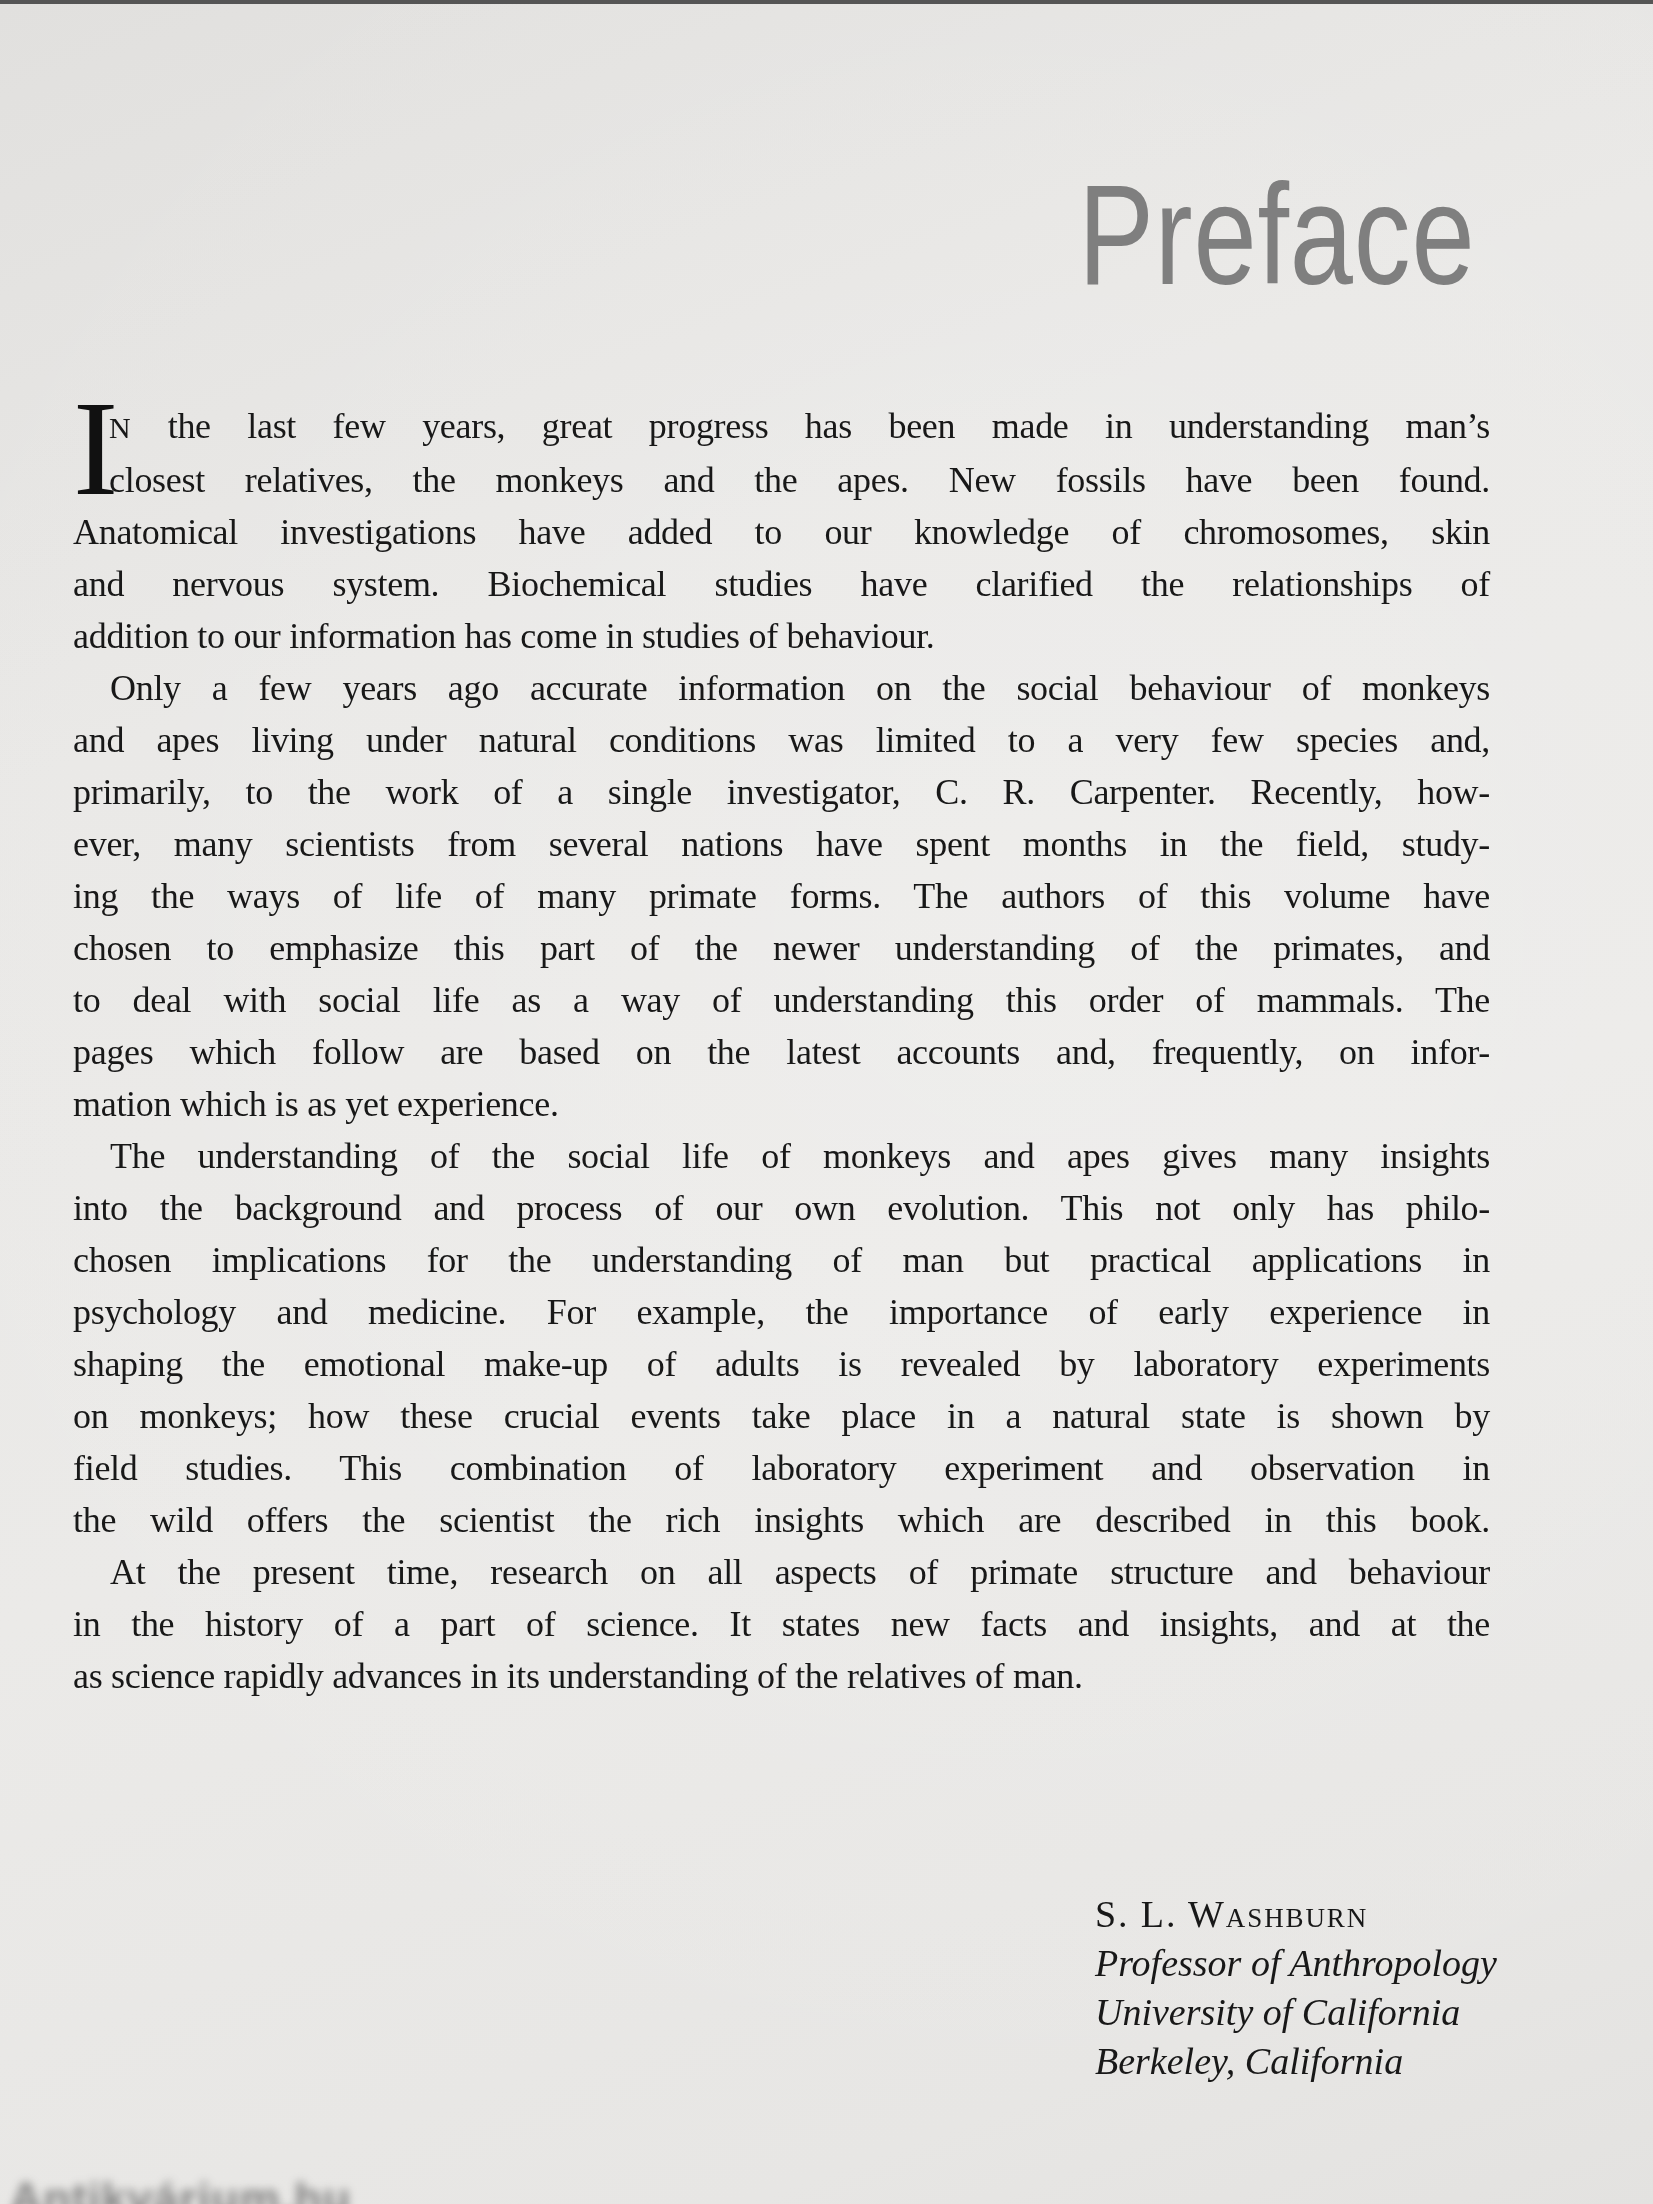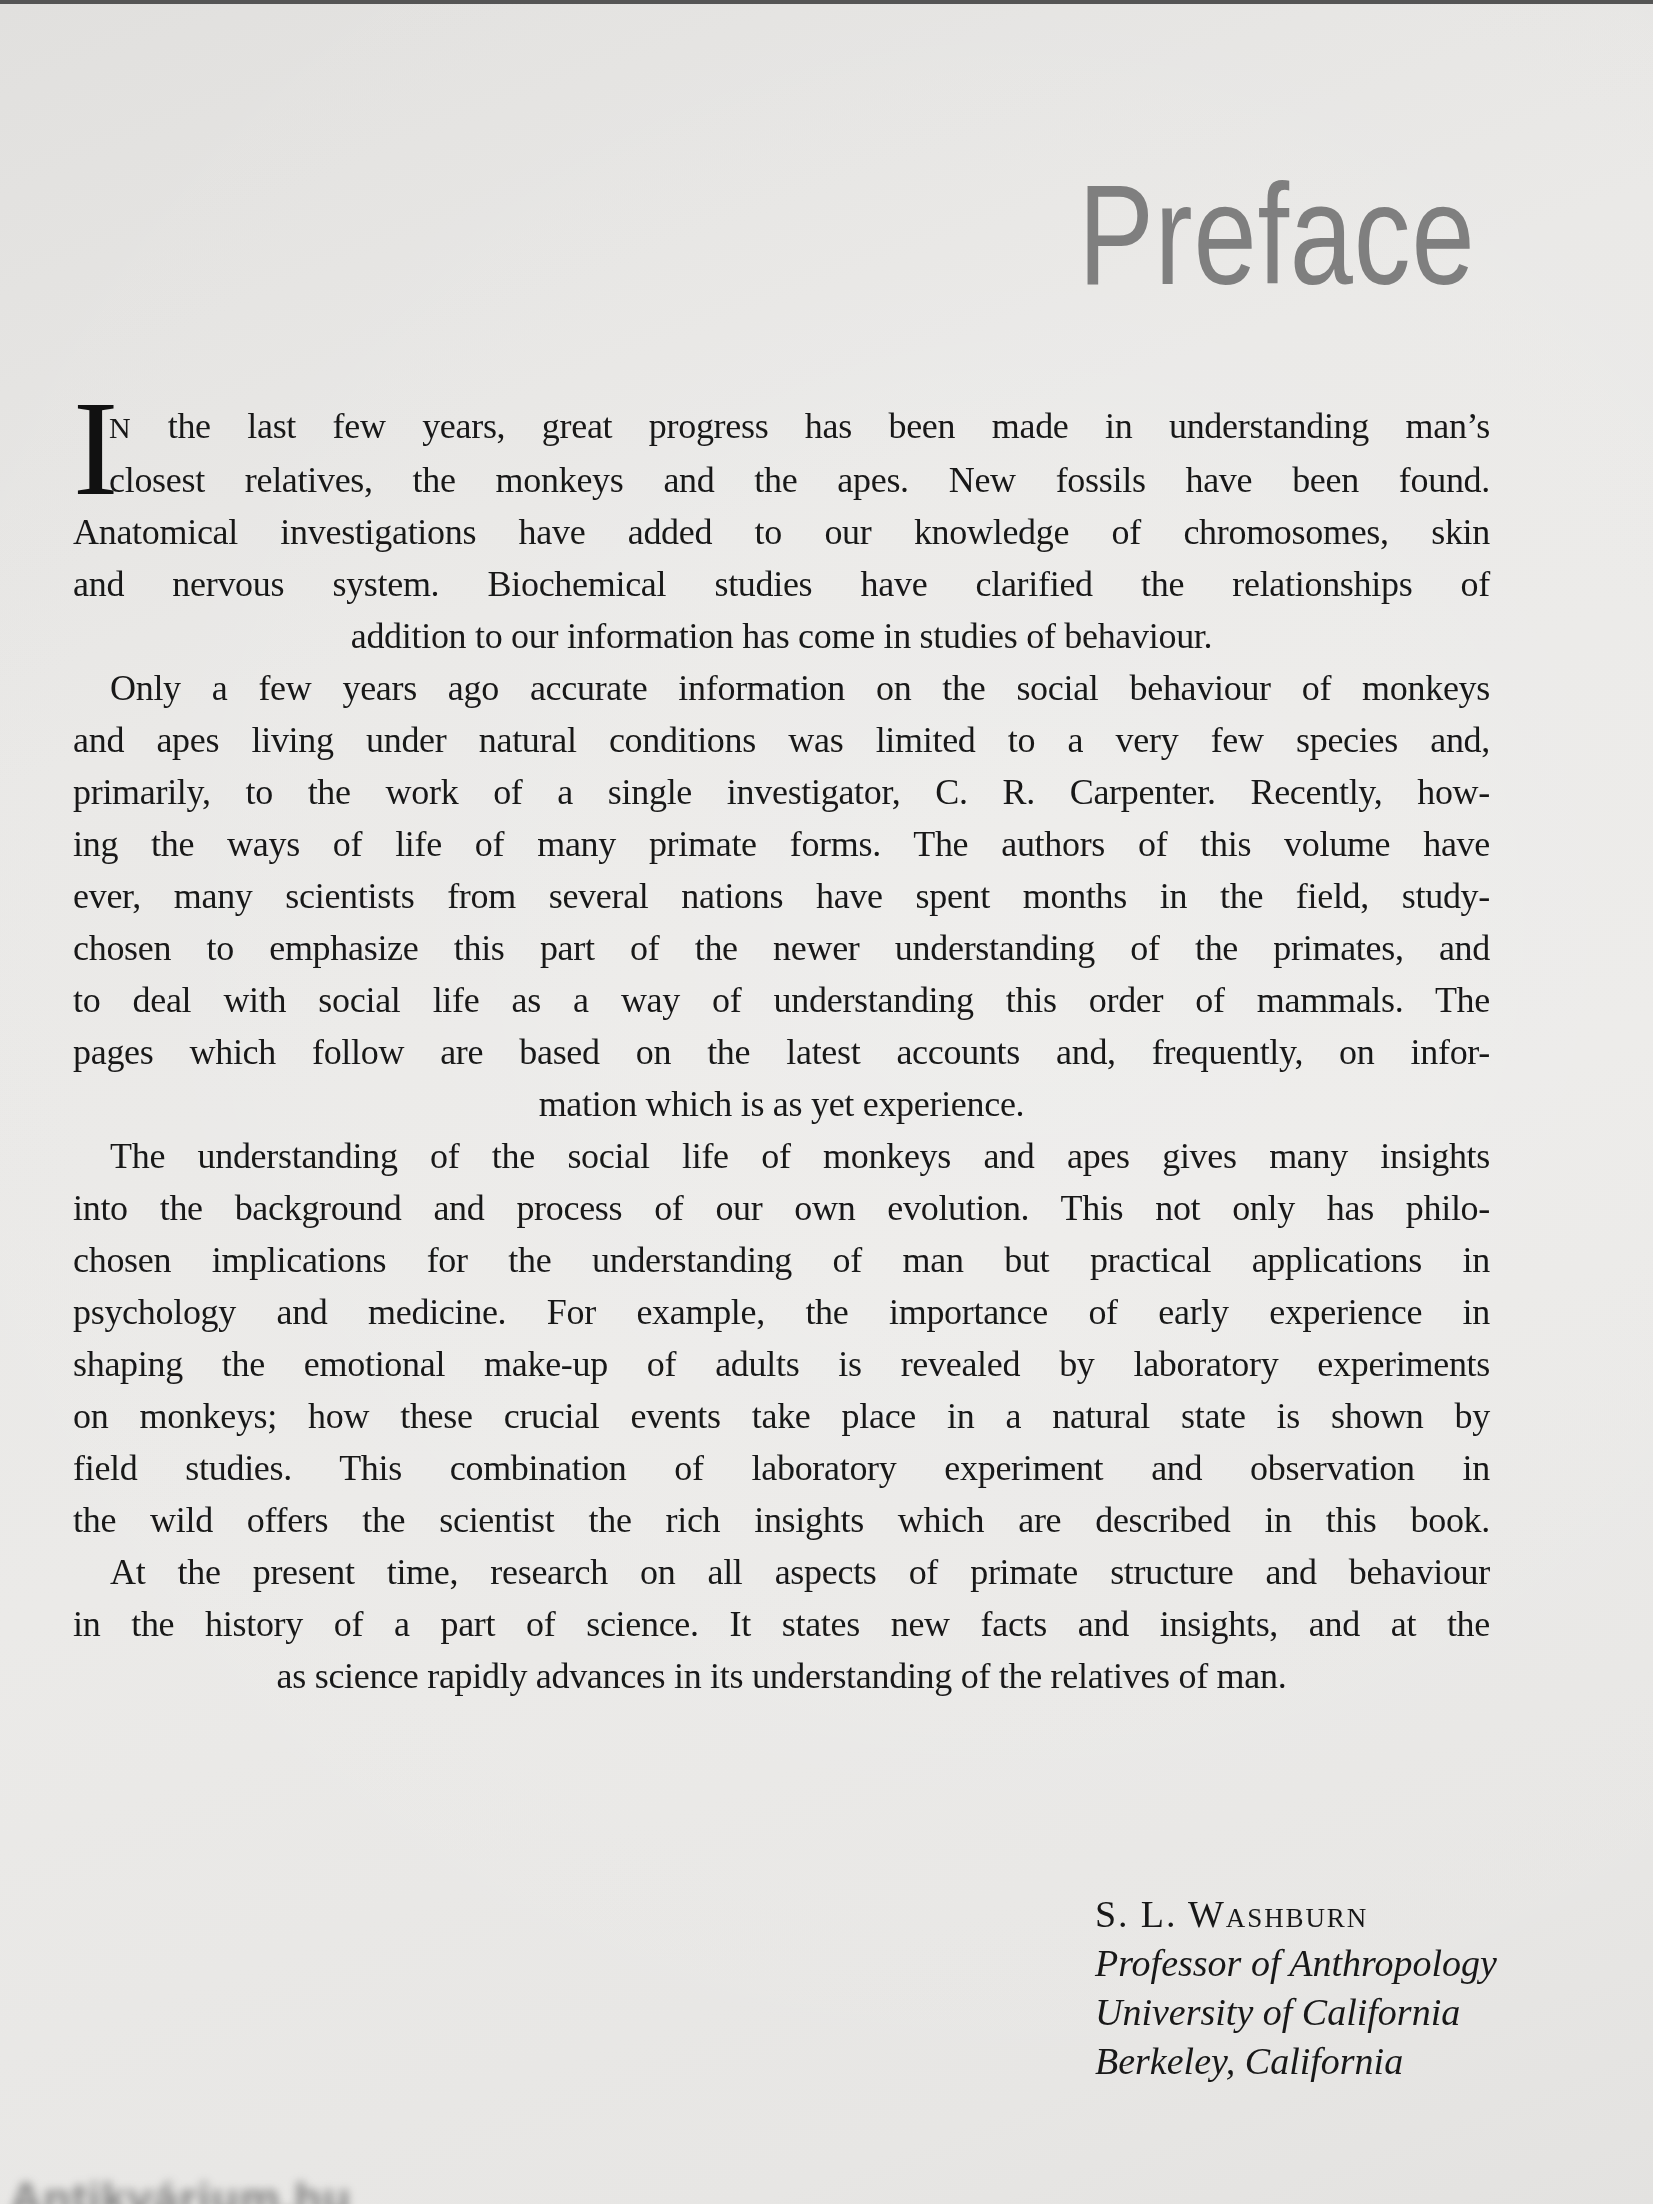--- a/index.html
+++ b/index.html
@@ -20,21 +20,21 @@
     font-size:142px; line-height:1; font-weight:400;
     color:#7f7f7f; letter-spacing:1px;
     transform:scaleX(0.80); transform-origin:100% 50%;
   }
   .body-text {
     position:absolute; left:73px; top:396px; width:1417px;
     font-size:36px; line-height:52px; letter-spacing:-0.3px;
   }
   .line { width:100%; }
   .jl { text-align:justify; text-align-last:justify; }
-  .ll { text-align:center; }
+  .ll { text-align:left; }
   .ind { text-indent:37px; }
   .dcpad { padding-left:36px; box-sizing:border-box; }
   .p1l1::first-letter { font-size:30px; letter-spacing:0.5px; }
   .dropcap {
     position:absolute; left:0; top:-20.4px;
     font-size:136px; line-height:1; color:#111;
   }
   .signature {
     position:absolute; left:1095px; top:1886px;
     font-size:38px; line-height:49px;
@@ -61,22 +61,22 @@
 
     <div class="line jl dcpad p1l1">N the last few years, great progress has been made in understanding man’s</div>
     <div class="line jl dcpad">closest relatives, the monkeys and the apes. New fossils have been found.</div>
     <div class="line jl">Anatomical investigations have added to our knowledge of chromosomes, skin</div>
     <div class="line jl">and nervous system. Biochemical studies have clarified the relationships of</div>
     <div class="line ll">addition to our information has come in studies of behaviour.</div>
 
     <div class="line jl ind">Only a few years ago accurate information on the social behaviour of monkeys</div>
     <div class="line jl">and apes living under natural conditions was limited to a very few species and,</div>
     <div class="line jl">primarily, to the work of a single investigator, C. R. Carpenter. Recently, how-</div>
+    <div class="line jl">ever, many scientists from several nations have spent months in the field, study-</div>
     <div class="line jl">ing the ways of life of many primate forms. The authors of this volume have</div>
-    <div class="line jl">ever, many scientists from several nations have spent months in the field, study-</div>
     <div class="line jl">chosen to emphasize this part of the newer understanding of the primates, and</div>
     <div class="line jl">to deal with social life as a way of understanding this order of mammals. The</div>
     <div class="line jl">pages which follow are based on the latest accounts and, frequently, on infor-</div>
     <div class="line ll">mation which is as yet experience.</div>
 
     <div class="line jl ind">The understanding of the social life of monkeys and apes gives many insights</div>
     <div class="line jl">into the background and process of our own evolution. This not only has philo-</div>
     <div class="line jl">chosen implications for the understanding of man but practical applications in</div>
     <div class="line jl">psychology and medicine. For example, the importance of early experience in</div>
     <div class="line jl">shaping the emotional make-up of adults is revealed by laboratory experiments</div>

